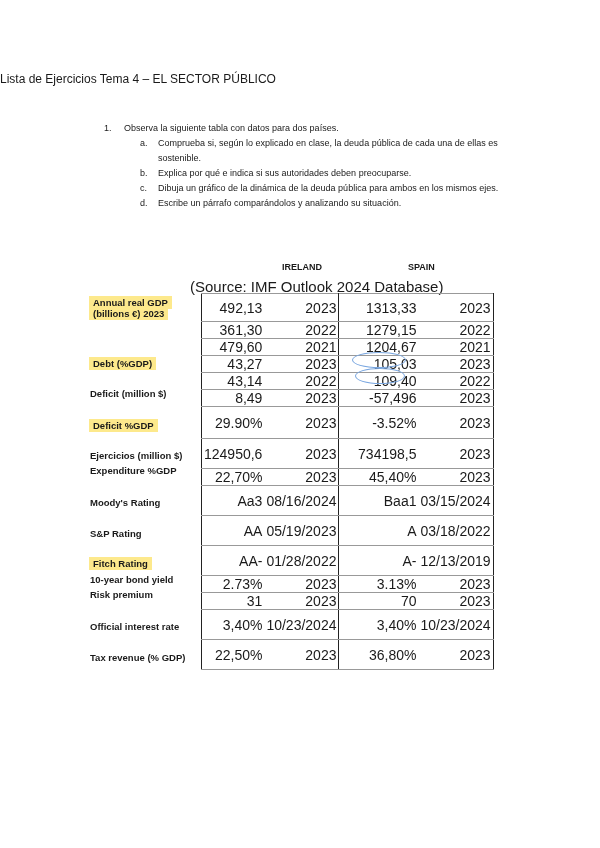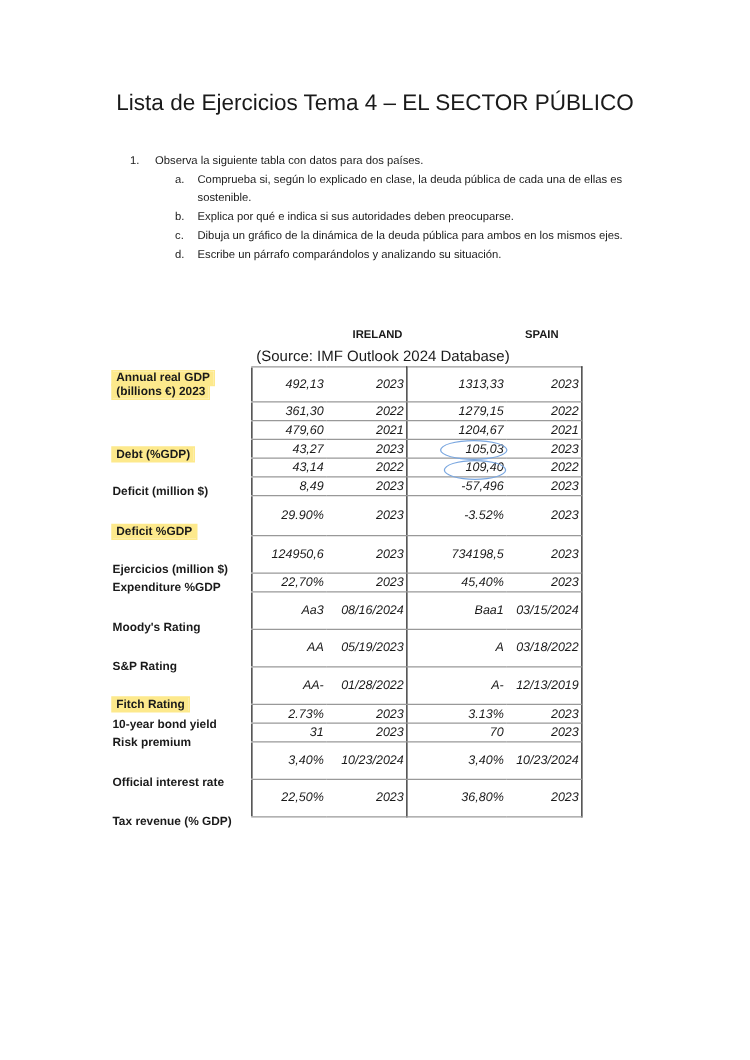--- a/index.html
+++ b/index.html
@@ -1,30 +1,30 @@
 <!DOCTYPE html>
 <html><head>
 <meta charset="utf-8">
 <style>
   html, body { margin: 0; padding: 0; background: #ffffff; }
   body { width: 600px; height: 848px; position: relative; overflow: hidden;
          font-family: "Liberation Sans", sans-serif; color: #1a1a1a; }
-  .title { position: absolute; top: 72px; left: 0; width: 600px; text-align: center;
-           font-size: 18px; }
+  .title { position: absolute; top: 72px; left: 0; width: 600px; 
+           font-size: 12px; }
   .list { position: absolute; top: 121px; left: 104px; font-size: 9px; line-height: 15px; }
   .q1 { position: relative; padding-left: 20px; }
   .q1 .num { position: absolute; left: 0; }
   .sub { position: relative; padding-left: 54px; width: 370px; }
   .sub .let { position: absolute; left: 36px; }
   .hdr { position: absolute; top: 262px; font-size: 9px; font-weight: bold; margin-left: 40px; }
-  .src { position: absolute; top: 278px; left: 205px; font-size: 12px; }
+  .src { position: absolute; top: 278px; left: 190px; font-size: 15px; }
   .hl { background: #fde98c; padding: 0 3px; box-shadow: 0 0 0 1px #fde98c; }
   .lbl { position: absolute; left: 90px; font-size: 9.5px; font-weight: bold; line-height: 11px; }
   table.data { position: absolute; top: 293px; left: 201px; border-collapse: collapse;
-               font-size: 10px; font-style: italic; }
+               font-size: 14px; }
   table.data td { border-top: 1px solid #999; border-bottom: 1px solid #999; padding: 0 2px;
                   text-align: right; vertical-align: middle; }
   table.data td.c1 { width: 55px; }
   table.data td.c2 { width: 60px; border-right: 1.5px solid #222; }
   table.data td.c3 { width: 75px; }
   table.data td.c4 { width: 56px; border-right: 1.5px solid #222; }
   table.data { border: 1.5px solid #222; }
   .circle { position: absolute; border: 1.3px solid #7aa7e0; border-radius: 50%; }
 </style>
 </head>
@@ -49,21 +49,21 @@
     <span class="let">c.</span>
     <span>Dibuja un gráfico de la dinámica de la deuda pública para ambos en los mismos ejes.</span>
   </div>
   <div class="sub">
     <span class="let">d.</span>
     <span>Escribe un párrafo comparándolos y analizando su situación.</span>
   </div>
 </div>
 
 <div class="hdr" style="left:242px">IRELAND</div>
-<div class="hdr" style="left:380px">SPAIN</div>
+<div class="hdr" style="left:368px">SPAIN</div>
 <div class="src">(Source: IMF Outlook 2024 Database)</div>
 
 <div class="lbl" style="top:297px">
   <span class="hl">Annual real GDP</span><br>
   <span class="hl">(billions €) 2023</span>
 </div>
 <div class="lbl" style="top:358px"><span class="hl">Debt (%GDP)</span></div>
 <div class="lbl" style="top:388px">Deficit (million $)</div>
 <div class="lbl" style="top:420px"><span class="hl">Deficit %GDP</span></div>
 <div class="lbl" style="top:450px">Ejercicios (million $)</div>

